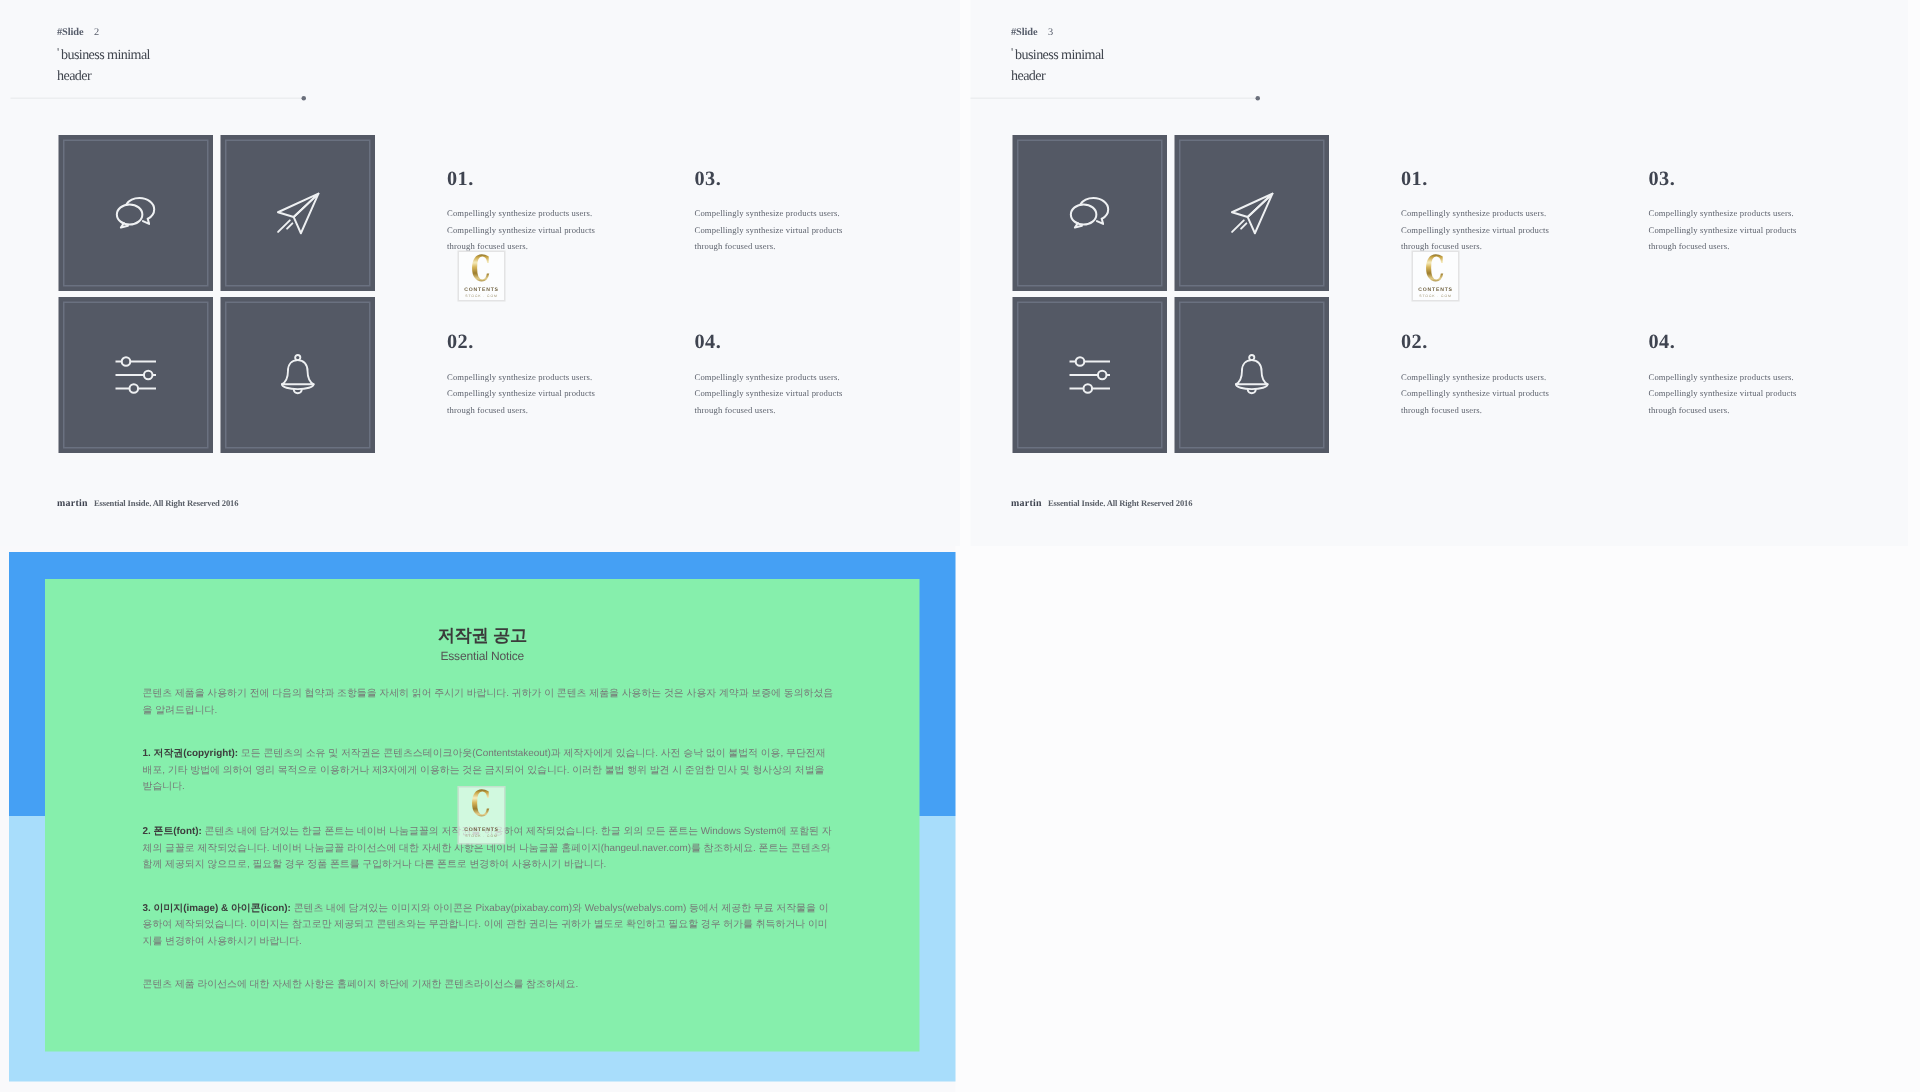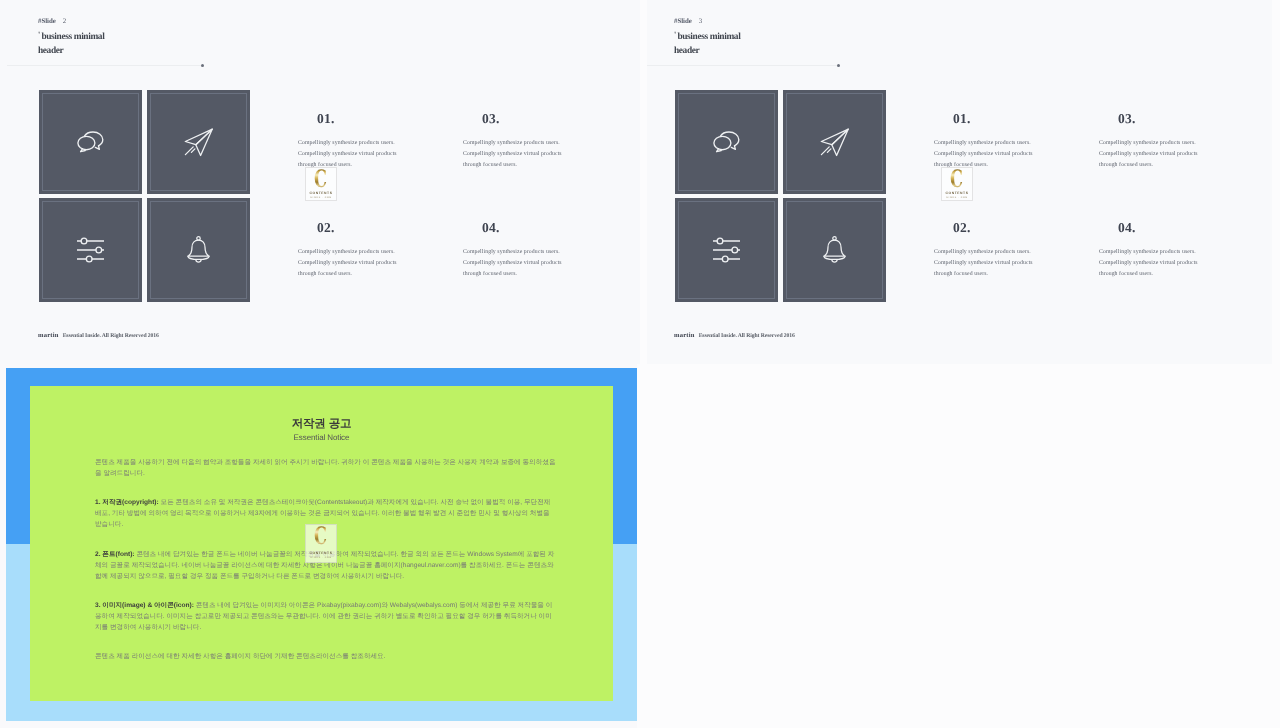--- a/index.html
+++ b/index.html
@@ -14,34 +14,34 @@
   .slide-a{left:0;width:640px;background:#f8f9fb;}
   .slide-b{left:647px;width:625px;background:#f8f9fb;}
   .cpbg{position:absolute;left:0;top:364px;width:637px;height:364px;background:#f9f9fb;}
   .slide-inner{position:absolute;left:0;top:0;width:640px;height:364px;}
   .slide-b .slide-inner{left:-11px;}
 
   .sl-num{position:absolute;font-family:"Liberation Serif",serif;
           font-size:6.9px;font-weight:700;color:#565c6a;letter-spacing:-.05px;}
   .sl-num .n{margin-left:7px;font-weight:400;}
   .sl-title{position:absolute;font-family:"Liberation Serif",serif;
-            font-size:9.4px;font-weight:700;color:#41464f;line-height:14px;
+            font-size:9.4px;font-weight:400;color:#41464f;line-height:14px;
             letter-spacing:-.38px;}
   .sl-title .tick{font-size:8px;vertical-align:super;line-height:0;margin-right:1.6px;position:relative;top:2px;}
   .sl-rule{position:absolute;height:1px;background:#eceef0;}
   .sl-dot{position:absolute;width:3px;height:3px;border-radius:50%;background:#6a6f7b;}
 
   .ibox{position:absolute;background:#545965;box-sizing:border-box;padding:3px;}
   .ibox > .inner{width:100%;height:100%;border:1px solid #6a7180;
                  box-sizing:border-box;display:flex;align-items:center;justify-content:center;}
   .ibox svg{display:block;}
 
   .col{position:absolute;}
   .col-num{font-family:"Liberation Serif",serif;font-size:13.5px;font-weight:700;
-           color:#3f4450;letter-spacing:.3px;line-height:13.5px;margin-left:19px;}
+           color:#3f4450;letter-spacing:.3px;line-height:13.5px;}
   .col-body{margin-top:12px;font-family:"Liberation Serif",serif;font-size:5.75px;
             color:#5d626d;line-height:11.4px;letter-spacing:.1px;}
 
   .foot{position:absolute;font-family:"Liberation Serif",serif;font-size:5.7px;
         font-weight:700;color:#5b6069;letter-spacing:-.08px;}
   .foot b{font-size:6.6px;font-weight:700;color:#3f4450;letter-spacing:.2px;}
   .foot span{margin-left:4px;}
 
   
   .wm{position:absolute;width:32px;height:34px;background:rgba(255,255,255,.62);
@@ -53,21 +53,21 @@
         -webkit-background-clip:text;background-clip:text;color:transparent;}
   .wm-t1{font-size:3.4px;letter-spacing:.55px;color:#6f6140;font-weight:700;margin-top:2px;
          font-family:"Liberation Sans",sans-serif;}
   .wm-t2{font-size:2.3px;letter-spacing:.6px;color:#9b8f6c;margin-top:1.5px;
          font-family:"Liberation Sans",sans-serif;}
 
   
   .cpwrap{position:absolute;left:6px;top:368px;width:631px;height:353px;}
   .cp-blue{position:absolute;left:0;top:0;width:100%;height:176px;background:#45a0f4;}
   .cp-blue2{position:absolute;left:0;top:176px;width:100%;height:177px;background:#a8ddfb;}
-  .cp-card{position:absolute;left:24px;top:18px;width:583px;height:315px;background:#bef264;}
+  .cp-card{position:absolute;left:24px;top:18px;width:583px;height:315px;background:#86efac;}
   .cp-inner{position:absolute;left:65px;top:0px;width:462px;}
   .cp-h1{text-align:center;font-size:11.5px;font-weight:700;color:#3b3b3b;
          line-height:15px;letter-spacing:-.2px;}
   .cp-h2{text-align:center;font-size:8px;color:#555;margin-top:2px;letter-spacing:-.1px;}
   .cp-p{font-size:6.6px;color:#767676;line-height:11px;letter-spacing:0;margin-top:0;
         word-break:break-all;}
   .cp-p b{color:#3d3d3d;font-weight:700;}
   .cp-wm{position:absolute;left:299px;top:156px;}
   .cp-wm .wm{height:39px;}
   .cp-wm .wm-t1{margin-top:5px;}

